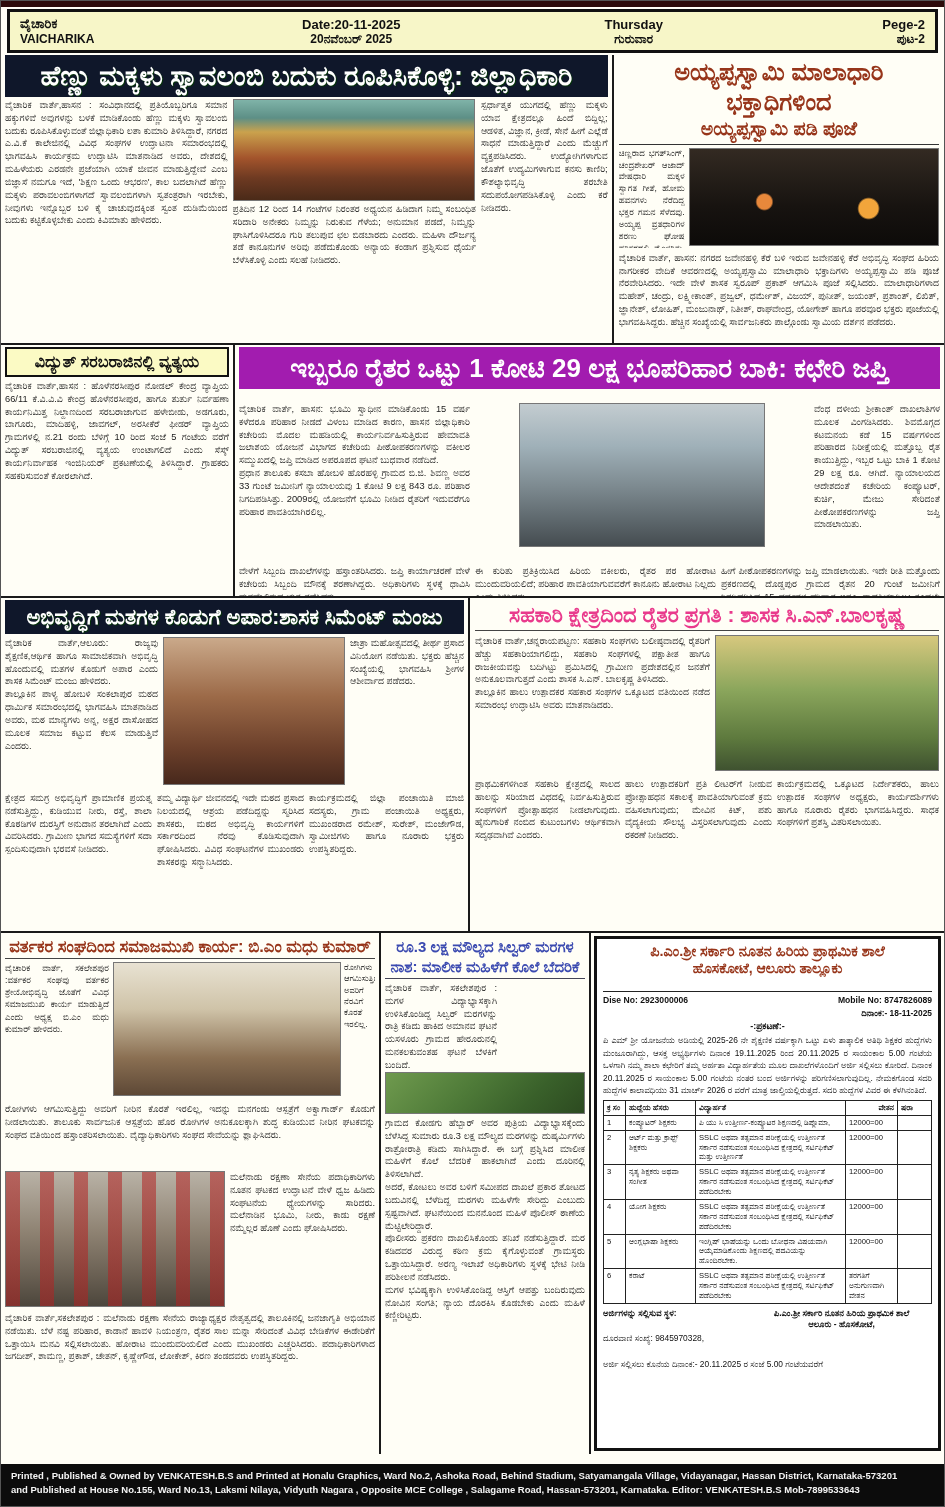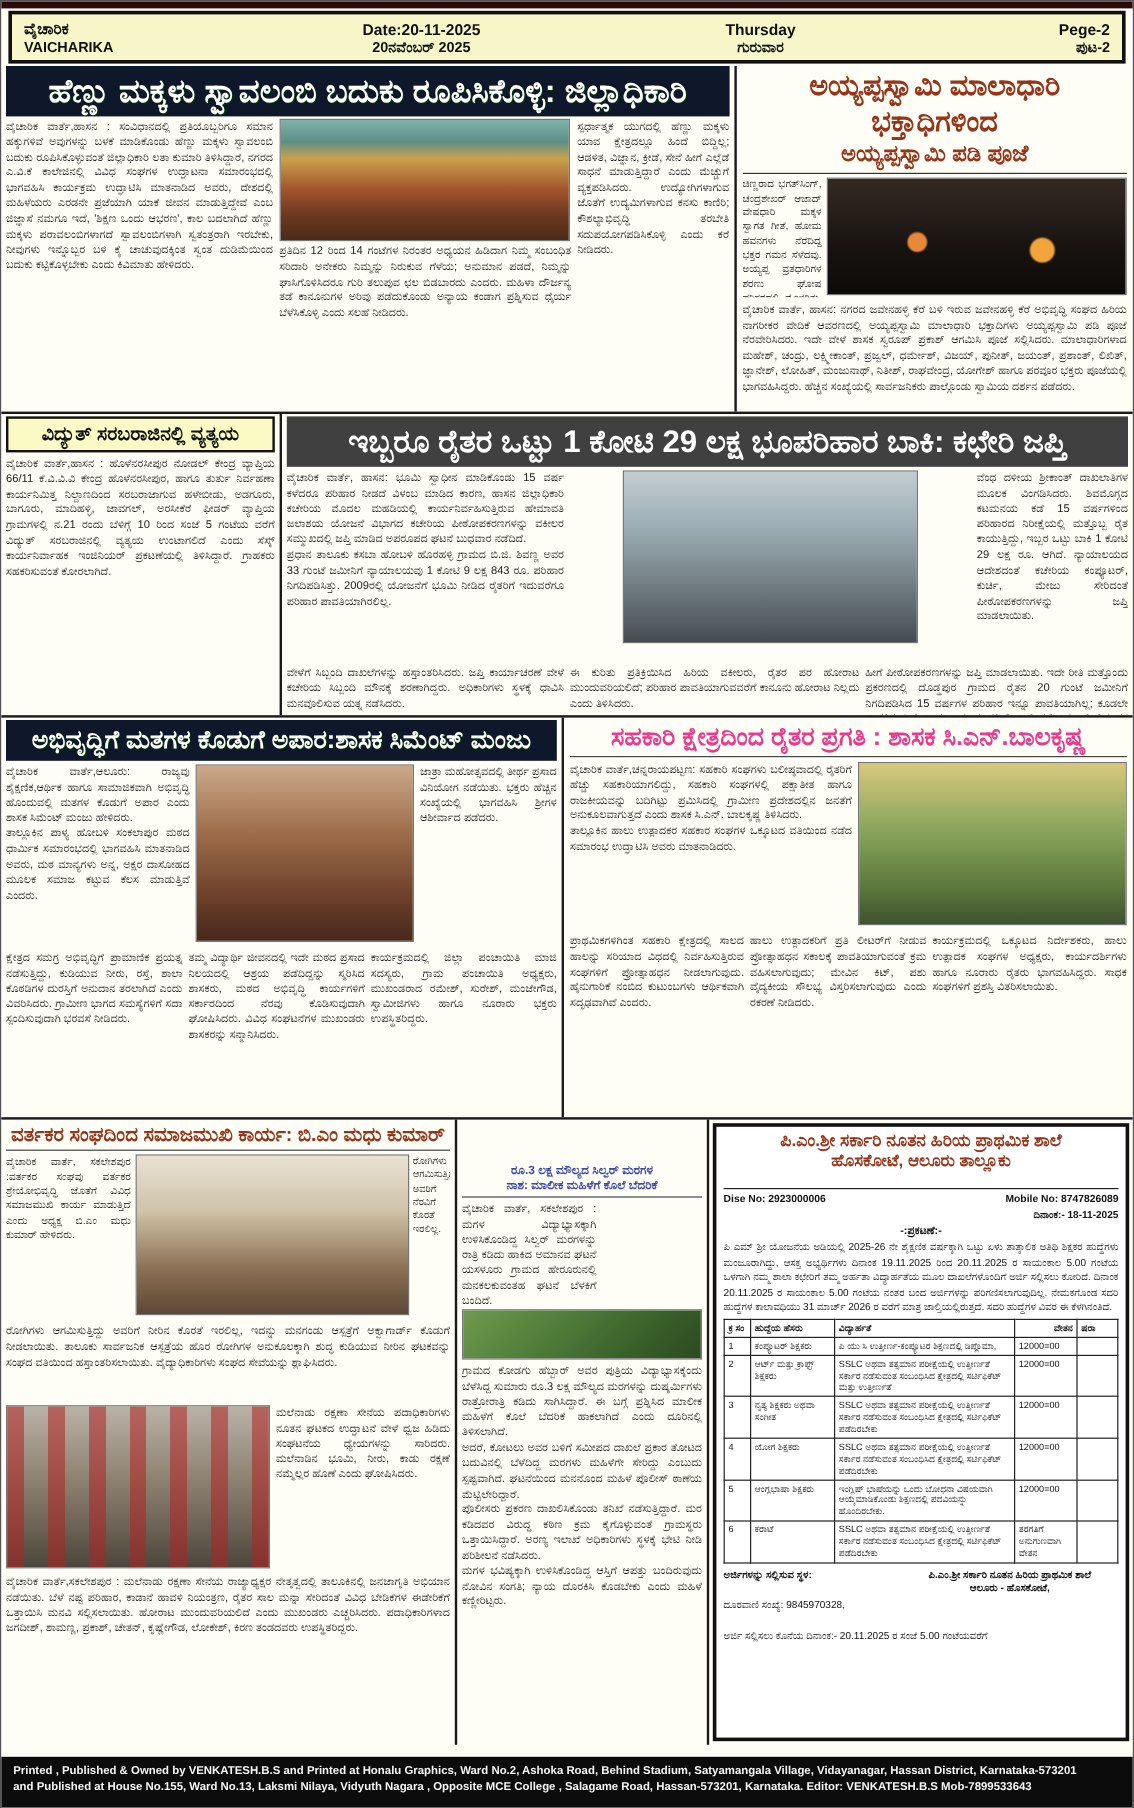--- a/index.html
+++ b/index.html
@@ -19,21 +19,21 @@
   
   .row { display:flex; }
   .txt { font-size:9.3px; line-height:1.38; color:#1b1b1b; text-align:justify; overflow:hidden; white-space:pre-line; }
   .txt::first-line { }
   .vdiv { width:2px; background:#1a1a1a; }
   .hdiv { height:2px; background:#1a1a1a; }
   .photo { border:1px solid #777; position:relative; flex:none; }
 
   
   .ban-green { background:#0f172a; color:#fff; font-weight:bold; text-align:center; display:flex; align-items:center; justify-content:center; text-shadow:1px 1px 0 #05320a; }
-  .ban-navy { background:#404040; color:#fff; font-weight:bold; text-align:center; display:flex; align-items:center; justify-content:center; }
+  .ban-navy { background:#a21caf; color:#fff; font-weight:bold; text-align:center; display:flex; align-items:center; justify-content:center; }
   .hl-maroon { color:#97351a; font-weight:bold; text-align:center; }
   .hl-magenta { color:#e93a8c; font-weight:bold; text-align:center; }
   .hl-blue { color:#3b4ab0; font-weight:bold; text-align:center; }
   .box-yellow { background:#fbfac4; border:2px solid #111; color:#111; font-weight:bold; text-align:center; display:flex; align-items:center; justify-content:center; }
 
   
   .p-stage { background:linear-gradient(180deg,#7fb3a8 0%,#5d8f86 18%,#caa24d 32%,#a3542c 58%,#6e3a22 78%,#4a2a18 100%); }
   .p-puja { background:radial-gradient(circle at 72% 62%, #f2a53b 0 5%, rgba(0,0,0,0) 6%),radial-gradient(circle at 30% 55%, #e8883b 0 4%, rgba(0,0,0,0) 5%),linear-gradient(180deg,#332a22,#171310 60%,#0d0b09); }
   .p-office { background:linear-gradient(180deg,#c3ccd0 0%,#9fb0b8 30%,#7d8a90 58%,#5d676c 82%,#454c50); }
   .p-lamp { background:linear-gradient(180deg,#caa98a,#9c6a48 40%,#6b3f2a 76%,#47281c); }
@@ -104,21 +104,21 @@
   <div class="hdiv"></div>
 
   <div class="row" style="height:251px;">
     <section style="width:232px; padding:2px 4px;">
       <div class="box-yellow" style="height:30px; font-size:16px;">ವಿದ್ಯುತ್ ಸರಬರಾಜಿನಲ್ಲಿ ವ್ಯತ್ಯಯ</div>
       <div class="txt" style="height:212px; margin-top:3px;">ವೈಚಾರಿಕ ವಾರ್ತೆ,ಹಾಸನ : ಹೊಳೆನರಸೀಪುರ ನೋಡಲ್ ಕೇಂದ್ರ ವ್ಯಾಪ್ತಿಯ 66/11 ಕೆ.ವಿ.ವಿ.ವಿ ಕೇಂದ್ರ ಹೊಳೆನರಸೀಪುರ, ಹಾಗೂ ತುರ್ತು ನಿರ್ವಹಣಾ ಕಾರ್ಯನಿಮಿತ್ತ ನಿಲ್ದಾಣದಿಂದ ಸರಬರಾಜಾಗುವ ಹಳೇಬೀಡು, ಅಡಗೂರು, ಬಾಗೂರು, ಮಾದಿಹಳ್ಳಿ, ಜಾವಗಲ್, ಅರಸೀಕೆರೆ ಫೀಡರ್ ವ್ಯಾಪ್ತಿಯ ಗ್ರಾಮಗಳಲ್ಲಿ ನ.21 ರಂದು ಬೆಳಿಗ್ಗೆ 10 ರಿಂದ ಸಂಜೆ 5 ಗಂಟೆಯ ವರೆಗೆ ವಿದ್ಯುತ್ ಸರಬರಾಜಿನಲ್ಲಿ ವ್ಯತ್ಯಯ ಉಂಟಾಗಲಿದೆ ಎಂದು ಸೆಸ್ಕ್ ಕಾರ್ಯನಿರ್ವಾಹಕ ಇಂಜಿನಿಯರ್ ಪ್ರಕಟಣೆಯಲ್ಲಿ ತಿಳಿಸಿದ್ದಾರೆ. ಗ್ರಾಹಕರು ಸಹಕರಿಸುವಂತೆ ಕೋರಲಾಗಿದೆ.</div>
     </section>
     <div class="vdiv"></div>
     <section style="width:709px; padding:0 4px;">
       <div class="ban-navy" style="height:42px; font-size:26px; margin-top:2px;">ಇಬ್ಬರೂ ರೈತರ ಒಟ್ಟು 1 ಕೋಟಿ 29 ಲಕ್ಷ ಭೂಪರಿಹಾರ ಬಾಕಿ: ಕಛೇರಿ ಜಪ್ತಿ</div>
-      <div class="row" style="height:148px; margin-top:3px;gap:44px;">
+      <div class="row" style="height:148px; margin-top:14px;gap:44px;">
         <div class="txt" style="width:236px; padding-right:5px;">ವೈಚಾರಿಕ ವಾರ್ತೆ, ಹಾಸನ: ಭೂಮಿ ಸ್ವಾಧೀನ ಮಾಡಿಕೊಂಡು 15 ವರ್ಷ ಕಳೆದರೂ ಪರಿಹಾರ ನೀಡದೆ ವಿಳಂಬ ಮಾಡಿದ ಕಾರಣ, ಹಾಸನ ಜಿಲ್ಲಾಧಿಕಾರಿ ಕಚೇರಿಯ ಮೊದಲ ಮಹಡಿಯಲ್ಲಿ ಕಾರ್ಯನಿರ್ವಹಿಸುತ್ತಿರುವ ಹೇಮಾವತಿ ಜಲಾಶಯ ಯೋಜನೆ ವಿಭಾಗದ ಕಚೇರಿಯ ಪೀಠೋಪಕರಣಗಳನ್ನು ವಕೀಲರ ಸಮ್ಮುಖದಲ್ಲಿ ಜಪ್ತಿ ಮಾಡಿದ ಅಪರೂಪದ ಘಟನೆ ಬುಧವಾರ ನಡೆದಿದೆ.
 ಪ್ರಧಾನ ತಾಲೂಕು ಕಸಬಾ ಹೋಬಳಿ ಹೊರಹಳ್ಳಿ ಗ್ರಾಮದ ಬಿ.ಜಿ. ಶಿವಣ್ಣ ಅವರ 33 ಗುಂಟೆ ಜಮೀನಿಗೆ ನ್ಯಾಯಾಲಯವು 1 ಕೋಟಿ 9 ಲಕ್ಷ 843 ರೂ. ಪರಿಹಾರ ನಿಗದಿಪಡಿಸಿತ್ತು. 2009ರಲ್ಲಿ ಯೋಜನೆಗೆ ಭೂಮಿ ನೀಡಿದ ರೈತರಿಗೆ ಇದುವರೆಗೂ ಪರಿಹಾರ ಪಾವತಿಯಾಗಿರಲಿಲ್ಲ.</div>
         <div class="photo p-office" style="width:246px; height:144px;"></div>
         <div class="txt" style="flex:1; padding-left:5px;">ವೆಂಧ ದಳೀಯ ಶ್ರೀಕಾಂತ್ ದಾಖಲಾತಿಗಳ ಮೂಲಕ ವಿಂಗಡಿಸಿದರು. ಶಿವಮೊಗ್ಗದ ಕಟಮನಯ ಕಡೆ 15 ವರ್ಷಗಳಿಂದ ಪರಿಹಾರದ ನಿರೀಕ್ಷೆಯಲ್ಲಿ ಮತ್ತೊಬ್ಬ ರೈತ ಕಾಯುತ್ತಿದ್ದು, ಇಬ್ಬರ ಒಟ್ಟು ಬಾಕಿ 1 ಕೋಟಿ 29 ಲಕ್ಷ ರೂ. ಆಗಿದೆ. ನ್ಯಾಯಾಲಯದ ಆದೇಶದಂತೆ ಕಚೇರಿಯ ಕಂಪ್ಯೂಟರ್, ಕುರ್ಚಿ, ಮೇಜು ಸೇರಿದಂತೆ ಪೀಠೋಪಕರಣಗಳನ್ನು ಜಪ್ತಿ ಮಾಡಲಾಯಿತು.</div>
       </div>
       <div class="row" style="height:54px; margin-top:14px;">
         <div class="txt" style="width:236px; padding-right:5px;">ವೇಳೆಗೆ ಸಿಬ್ಬಂದಿ ದಾಖಲೆಗಳನ್ನು ಹಸ್ತಾಂತರಿಸಿದರು. ಜಪ್ತಿ ಕಾರ್ಯಾಚರಣೆ ವೇಳೆ ಕಚೇರಿಯ ಸಿಬ್ಬಂದಿ ಮೌನಕ್ಕೆ ಶರಣಾಗಿದ್ದರು. ಅಧಿಕಾರಿಗಳು ಸ್ಥಳಕ್ಕೆ ಧಾವಿಸಿ ಮನವೊಲಿಸುವ ಯತ್ನ ನಡೆಸಿದರು.</div>
         <div class="txt" style="width:246px; padding-right:5px;">ಈ ಕುರಿತು ಪ್ರತಿಕ್ರಿಯಿಸಿದ ಹಿರಿಯ ವಕೀಲರು, ರೈತರ ಪರ ಹೋರಾಟ ಮುಂದುವರಿಯಲಿದೆ; ಪರಿಹಾರ ಪಾವತಿಯಾಗುವವರೆಗೆ ಕಾನೂನು ಹೋರಾಟ ನಿಲ್ಲದು ಎಂದು ತಿಳಿಸಿದರು.</div>
         <div class="txt" style="flex:1;">ಹೀಗೆ ಪೀಠೋಪಕರಣಗಳನ್ನು ಜಪ್ತಿ ಮಾಡಲಾಯಿತು. ಇದೇ ರೀತಿ ಮತ್ತೊಂದು ಪ್ರಕರಣದಲ್ಲಿ ದೊಡ್ಡಪುರ ಗ್ರಾಮದ ರೈತನ 20 ಗುಂಟೆ ಜಮೀನಿಗೆ ನಿಗದಿಪಡಿಸಿದ 15 ವರ್ಷಗಳ ಪರಿಹಾರ ಇನ್ನೂ ಪಾವತಿಯಾಗಿಲ್ಲ; ಕೂಡಲೇ ಪಾವತಿಸುವಂತೆ ನ್ಯಾಯಾಲಯ ಸೂಚಿಸಿದೆ. ಸ್ವಾಧೀನಗೊಂಡ ಜಮೀನಿನ ದರ ನಿಗದಿ ವಿಚಾರದಲ್ಲಿ ಅಧಿಕಾರಿಗಳ ನಿರ್ಲಕ್ಷ್ಯ ಎದ್ದು ಕಾಣುತ್ತಿದೆ ಎಂದು ವಕೀಲರು ಆರೋಪಿಸಿದರು.</div>
       </div>
@@ -168,21 +168,21 @@
       </div>
       <div class="txt" style="height:66px; margin-top:3px;">ರೋಗಿಗಳು ಆಗಮಿಸುತ್ತಿದ್ದು ಅವರಿಗೆ ನೀರಿನ ಕೊರತೆ ಇರಲಿಲ್ಲ, ಇದನ್ನು ಮನಗಂಡು ಆಸ್ಪತ್ರೆಗೆ ಅಕ್ವಾಗಾರ್ಡ್ ಕೊಡುಗೆ ನೀಡಲಾಯಿತು. ತಾಲೂಕು ಸಾರ್ವಜನಿಕ ಆಸ್ಪತ್ರೆಯ ಹೊರ ರೋಗಿಗಳ ಅನುಕೂಲಕ್ಕಾಗಿ ಶುದ್ಧ ಕುಡಿಯುವ ನೀರಿನ ಘಟಕವನ್ನು ಸಂಘದ ವತಿಯಿಂದ ಹಸ್ತಾಂತರಿಸಲಾಯಿತು. ವೈದ್ಯಾಧಿಕಾರಿಗಳು ಸಂಘದ ಸೇವೆಯನ್ನು ಶ್ಲಾಘಿಸಿದರು.</div>
       <div class="row" style="height:138px; margin-top:2px;">
         <div class="photo p-flags" style="width:220px; height:136px;"></div>
         <div class="txt" style="flex:1; padding-left:5px;">ಮಲೆನಾಡು ರಕ್ಷಣಾ ಸೇನೆಯ ಪದಾಧಿಕಾರಿಗಳು ನೂತನ ಘಟಕದ ಉದ್ಘಾಟನೆ ವೇಳೆ ಧ್ವಜ ಹಿಡಿದು ಸಂಘಟನೆಯ ಧ್ಯೇಯಗಳನ್ನು ಸಾರಿದರು. ಮಲೆನಾಡಿನ ಭೂಮಿ, ನೀರು, ಕಾಡು ರಕ್ಷಣೆ ನಮ್ಮೆಲ್ಲರ ಹೊಣೆ ಎಂದು ಘೋಷಿಸಿದರು.</div>
       </div>
       <div class="txt" style="height:155px; margin-top:3px;">ವೈಚಾರಿಕ ವಾರ್ತೆ,ಸಕಲೇಶಪುರ : ಮಲೆನಾಡು ರಕ್ಷಣಾ ಸೇನೆಯ ರಾಜ್ಯಾಧ್ಯಕ್ಷರ ನೇತೃತ್ವದಲ್ಲಿ ತಾಲೂಕಿನಲ್ಲಿ ಜನಜಾಗೃತಿ ಅಭಿಯಾನ ನಡೆಯಿತು. ಬೆಳೆ ನಷ್ಟ ಪರಿಹಾರ, ಕಾಡಾನೆ ಹಾವಳಿ ನಿಯಂತ್ರಣ, ರೈತರ ಸಾಲ ಮನ್ನಾ ಸೇರಿದಂತೆ ವಿವಿಧ ಬೇಡಿಕೆಗಳ ಈಡೇರಿಕೆಗೆ ಒತ್ತಾಯಿಸಿ ಮನವಿ ಸಲ್ಲಿಸಲಾಯಿತು. ಹೋರಾಟ ಮುಂದುವರಿಯಲಿದೆ ಎಂದು ಮುಖಂಡರು ಎಚ್ಚರಿಸಿದರು. ಪದಾಧಿಕಾರಿಗಳಾದ ಜಗದೀಶ್, ಶಾಮಣ್ಣ, ಪ್ರಕಾಶ್, ಚೇತನ್, ಕೃಷ್ಣೇಗೌಡ, ಲೋಕೇಶ್, ಕಿರಣ ತಂಡದವರು ಉಪಸ್ಥಿತರಿದ್ದರು.</div>
     </section>
     <div class="vdiv"></div>
     <section style="width:208px; padding:0 4px;">
-      <div class="hl-blue" style="font-size:10px; line-height:1.3; padding:4px 0 2px; border-bottom:1px solid #445;margin-top:32px;">
+      <div class="hl-blue" style="font-size:15px; line-height:1.3; padding:4px 0 2px; border-bottom:1px solid #445;">
         <div>ರೂ.3 ಲಕ್ಷ ಮೌಲ್ಯದ ಸಿಲ್ವರ್ ಮರಗಳ</div>
         <div>ನಾಶ: ಮಾಲೀಕ ಮಹಿಳೆಗೆ ಕೊಲೆ ಬೆದರಿಕೆ</div>
       </div>
       <div class="row" style="height:132px; margin-top:3px;flex-direction:column;">
         <div class="txt" style="width:116px; padding-right:4px;">ವೈಚಾರಿಕ ವಾರ್ತೆ, ಸಕಲೇಶಪುರ : ಮಗಳ ವಿದ್ಯಾಭ್ಯಾಸಕ್ಕಾಗಿ ಉಳಿಸಿಕೊಂಡಿದ್ದ ಸಿಲ್ವರ್ ಮರಗಳನ್ನು ರಾತ್ರಿ ಕಡಿದು ಹಾಕಿದ ಅಮಾನವ ಘಟನೆ ಯಸಳೂರು ಗ್ರಾಮದ ಹೇರೂರುನಲ್ಲಿ ಮನಕಲಕುವಂತಹ ಘಟನೆ ಬೆಳಕಿಗೆ ಬಂದಿದೆ.</div>
         <div class="photo p-trees" style="flex:1; height:128px;"></div>
       </div>
       <div class="txt" style="height:335px; margin-top:3px;">ಗ್ರಾಮದ ಕೋಡಗು ಹೆಬ್ಬಾರ್ ಅವರ ಪುತ್ರಿಯ ವಿದ್ಯಾಭ್ಯಾಸಕ್ಕೆಂದು ಬೆಳೆಸಿದ್ದ ಸುಮಾರು ರೂ.3 ಲಕ್ಷ ಮೌಲ್ಯದ ಮರಗಳನ್ನು ದುಷ್ಕರ್ಮಿಗಳು ರಾತ್ರೋರಾತ್ರಿ ಕಡಿದು ಸಾಗಿಸಿದ್ದಾರೆ. ಈ ಬಗ್ಗೆ ಪ್ರಶ್ನಿಸಿದ ಮಾಲೀಕ ಮಹಿಳೆಗೆ ಕೊಲೆ ಬೆದರಿಕೆ ಹಾಕಲಾಗಿದೆ ಎಂದು ದೂರಿನಲ್ಲಿ ತಿಳಿಸಲಾಗಿದೆ.
 ಅದರೆ, ಕೋಟಲು ಅವರ ಬಳಿಗೆ ಸಮೀಪದ ದಾಖಲೆ ಪ್ರಕಾರ ತೋಟದ ಬದುವಿನಲ್ಲಿ ಬೆಳೆದಿದ್ದ ಮರಗಳು ಮಹಿಳೆಗೇ ಸೇರಿದ್ದು ಎಂಬುದು ಸ್ಪಷ್ಟವಾಗಿದೆ. ಘಟನೆಯಿಂದ ಮನನೊಂದ ಮಹಿಳೆ ಪೊಲೀಸ್ ಠಾಣೆಯ ಮೆಟ್ಟಿಲೇರಿದ್ದಾರೆ.
 ಪೊಲೀಸರು ಪ್ರಕರಣ ದಾಖಲಿಸಿಕೊಂಡು ತನಿಖೆ ನಡೆಸುತ್ತಿದ್ದಾರೆ. ಮರ ಕಡಿದವರ ವಿರುದ್ಧ ಕಠಿಣ ಕ್ರಮ ಕೈಗೊಳ್ಳುವಂತೆ ಗ್ರಾಮಸ್ಥರು ಒತ್ತಾಯಿಸಿದ್ದಾರೆ. ಅರಣ್ಯ ಇಲಾಖೆ ಅಧಿಕಾರಿಗಳು ಸ್ಥಳಕ್ಕೆ ಭೇಟಿ ನೀಡಿ ಪರಿಶೀಲನೆ ನಡೆಸಿದರು.

